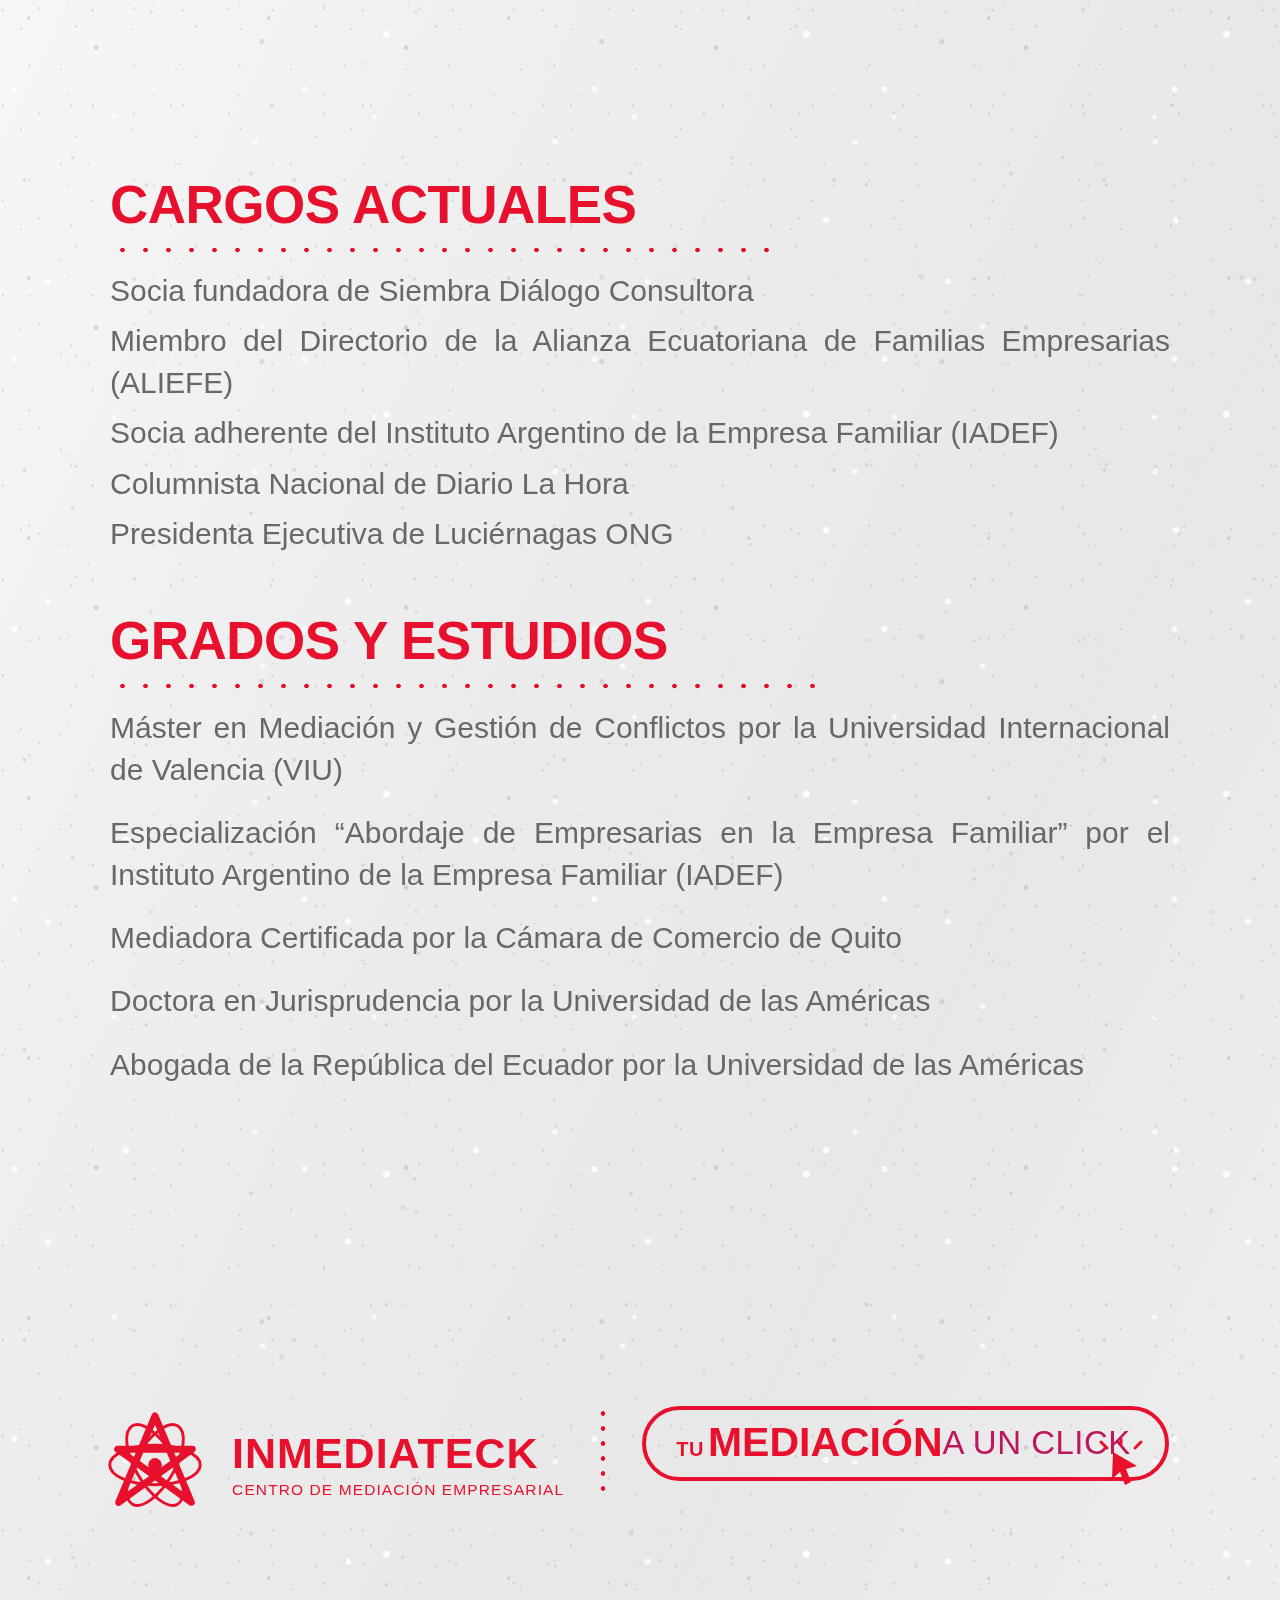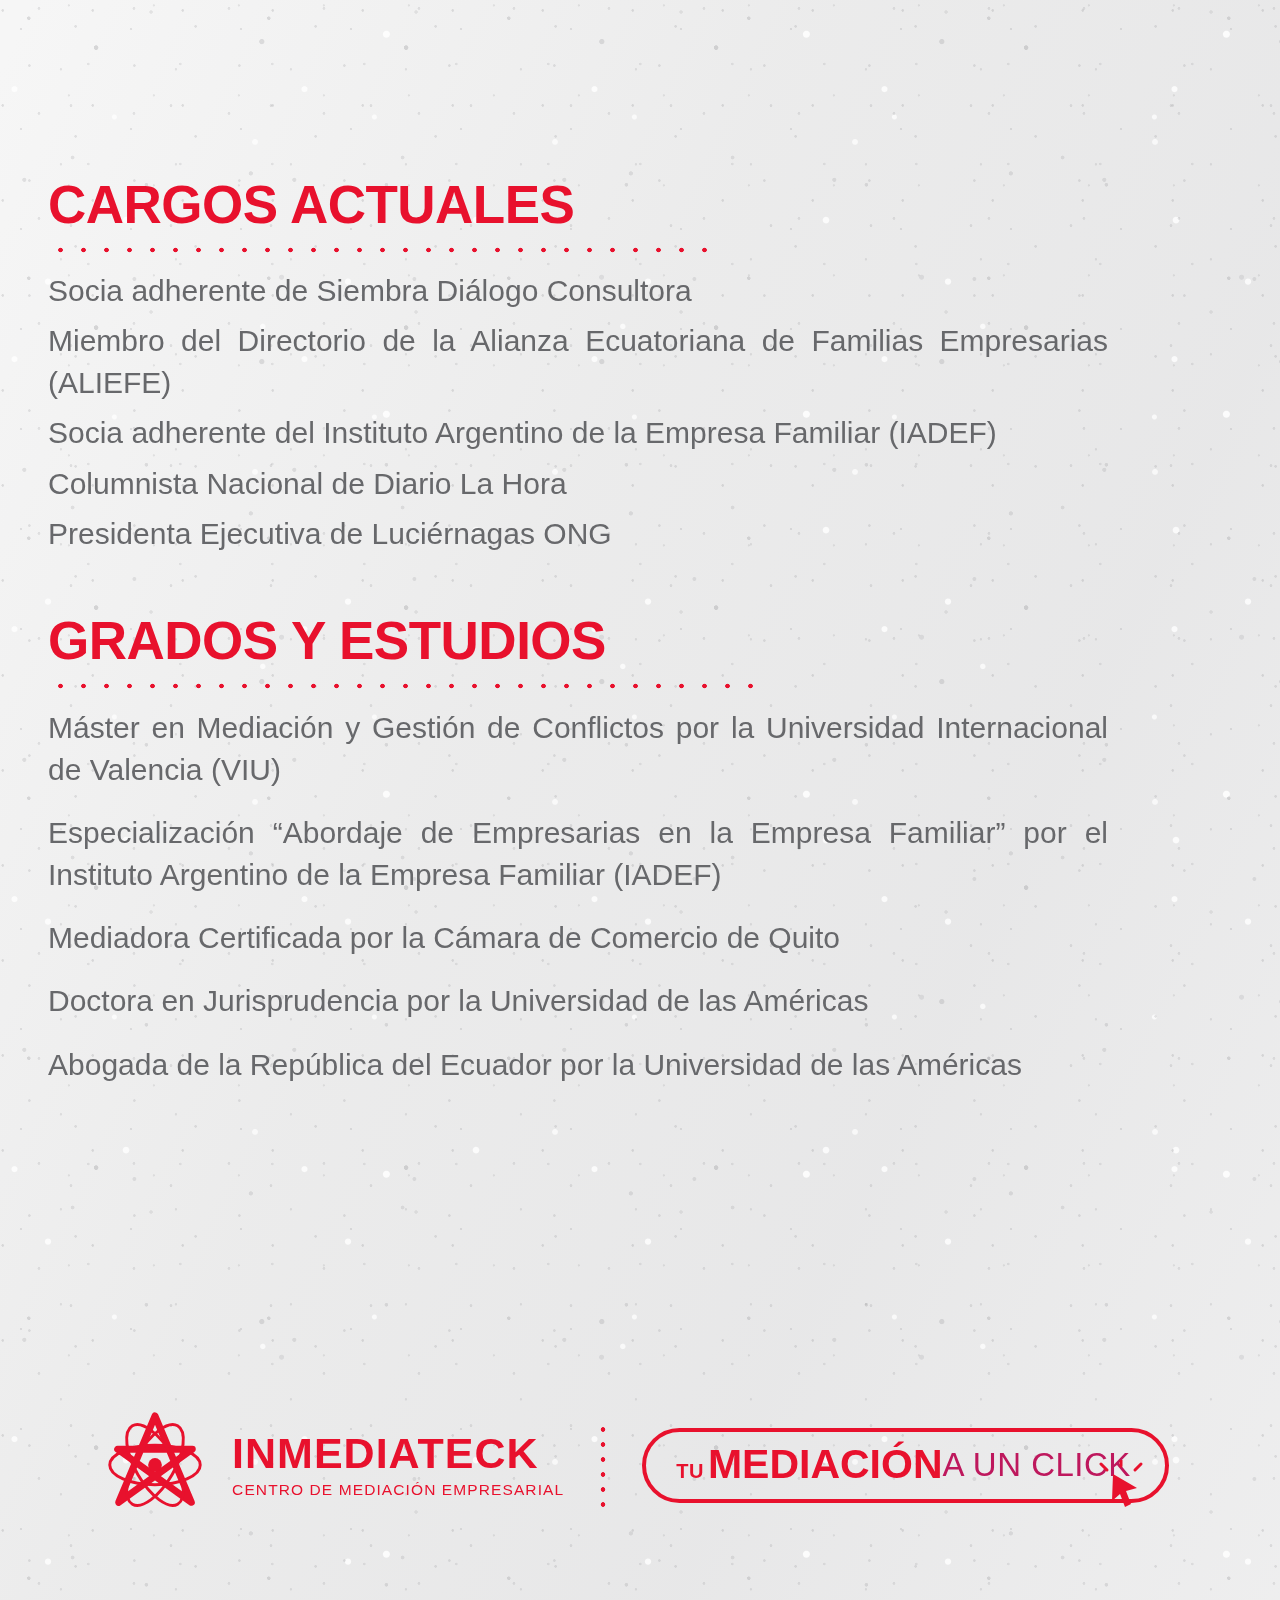--- a/index.html
+++ b/index.html
@@ -61,21 +61,21 @@
     background-size: 90px 95px, 110px 100px, 95px 105px, 120px 110px, 85px 90px, 105px 115px, 115px 95px, 100px 120px, 92px 100px;
     background-color: transparent;
   }
 
   .page {
     position: relative;
     z-index: 2;
     width: 1280px;
     height: 1600px;
     box-sizing: border-box;
-    padding: 0 48px;
+    padding: 0 110px;
   }
 
   .section-title {
     color: #e8112d;
     font-size: 53px;
     font-weight: bold;
     letter-spacing: -0.5px;
     line-height: 1;
     margin: 0;
   }
@@ -107,21 +107,21 @@
   #section-grados .entry { padding-top: 22px; }
   #section-grados .entry:first-of-type { padding-top: 10px; }
 
   
   .footer {
     position: absolute;
     left: 0;
     right: 15px;
     bottom: 76px;
     display: flex;
-    align-items: center;
+    align-items: flex-start;
     justify-content: center;
     gap: 0;
   }
   .footer-left {
     display: flex;
     align-items: center;
     gap: 18px;
   }
   .logo-mark { width: 118px; height: 118px; flex: 0 0 auto; }
   .brand-block { display: flex; flex-direction: column; }
@@ -191,21 +191,21 @@
 <body>
 
 <div class="texture"></div>
 <div class="texture fine"></div>
 
 <div class="page">
 
   <section id="section-cargos">
     <h1 class="section-title">CARGOS ACTUALES</h1>
     <div class="dotted-rule"></div>
-    <p class="entry plain">Socia adherente de Siembra Diálogo Consultora</p>
+    <p class="entry plain">Socia fundadora de Siembra Diálogo Consultora</p>
     <p class="entry">Miembro del Directorio de la Alianza Ecuatoriana de Familias Empresarias (ALIEFE)</p>
     <p class="entry">Socia adherente del Instituto Argentino de la Empresa Familiar (IADEF)</p>
     <p class="entry plain">Columnista Nacional de Diario La Hora</p>
     <p class="entry plain">Presidenta Ejecutiva de Luciérnagas ONG</p>
   </section>
 
   <section id="section-grados">
     <h1 class="section-title">GRADOS Y ESTUDIOS</h1>
     <div class="dotted-rule"></div>
     <p class="entry">Máster en Mediación y Gestión de Conflictos  por la Universidad Internacional de Valencia (VIU)</p>

